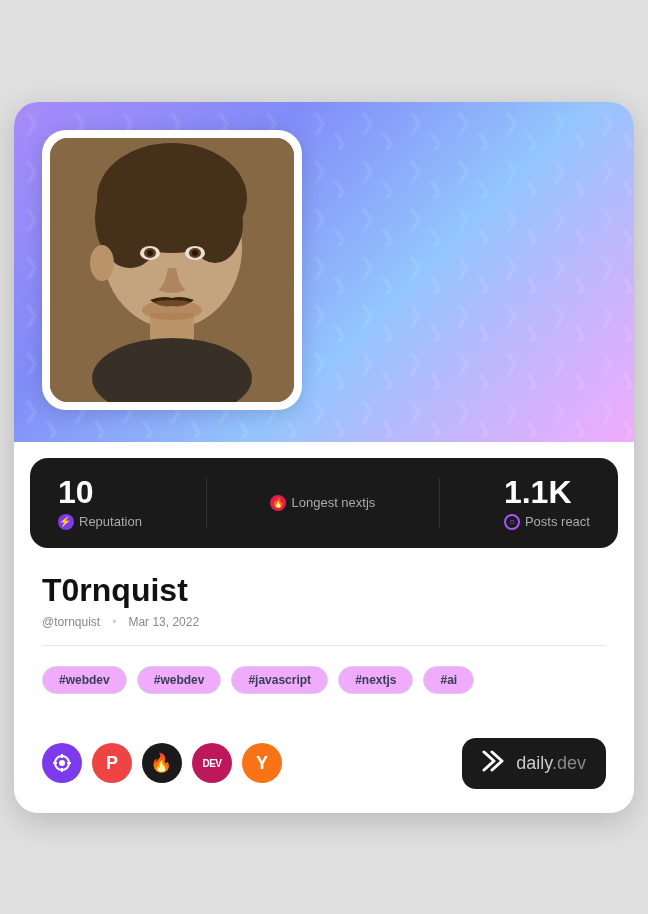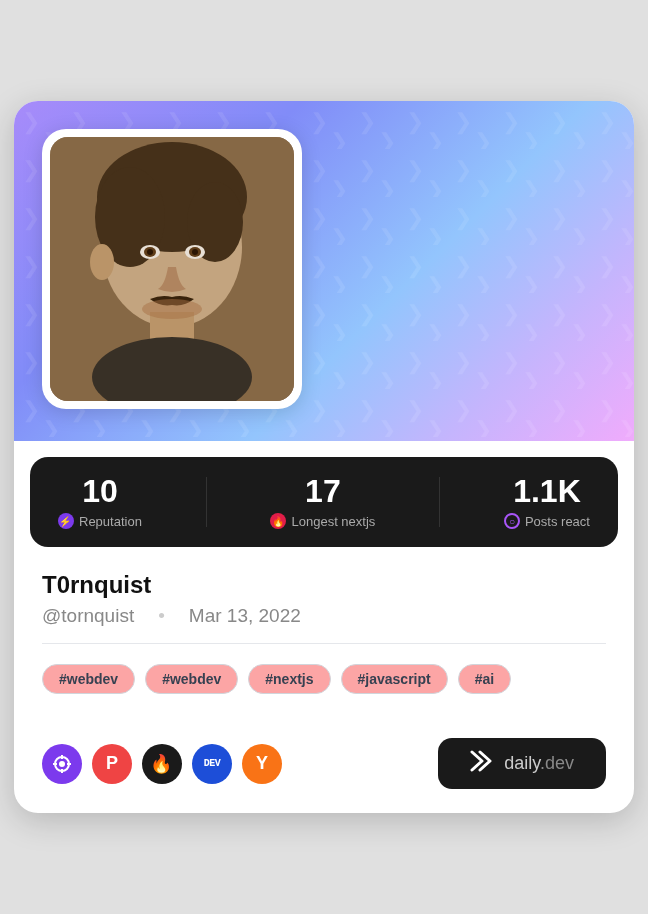--- a/index.html
+++ b/index.html
@@ -52,21 +52,20 @@
       margin: 16px 16px 0 16px;
       padding: 18px 28px;
       display: flex;
       align-items: center;
       justify-content: space-between;
     }
     .stat-item {
       display: flex;
       flex-direction: column;
       gap: 6px;
-      align-items: center;
     }
     .stat-value {
       color: #fff;
       font-size: 32px;
       font-weight: 800;
       line-height: 1;
     }
     .stat-label {
       display: flex;
       align-items: center;
@@ -90,55 +89,55 @@
     .icon-posts { background: transparent; border: 2px solid #a855f7; color: #a855f7; }
     .stat-divider {
       width: 1px;
       height: 50px;
       background: #333;
     }
     .card-body {
       padding: 24px 28px 20px 28px;
     }
     .user-name {
-      font-size: 24px;
+      font-size: 32px;
       font-weight: 800;
       color: #111;
       margin-bottom: 6px;
     }
     .user-meta {
-      font-size: 19px;
+      font-size: 12px;
       color: #888;
       margin-bottom: 16px;
       display: flex;
       align-items: center;
-      gap: 24px;
+      gap: 12px;
     }
     .user-handle { color: #888; }
     .meta-dot { color: #ccc; }
     .meta-date { color: #888; text-align: center; }
     .divider {
       border: none;
       border-top: 1px solid #e5e7eb;
       margin-bottom: 20px;
     }
     .tags {
       display: flex;
       flex-wrap: wrap;
       gap: 10px;
       margin-bottom: 24px;
     }
     .tag {
       border: 1.5px solid #d1d5db;
       border-radius: 20px;
       padding: 6px 16px;
-      font-size: 14px;
+      font-size: 12px;
       font-weight: 600;
       color: #374151;
-      background: #fca5a5;
+      background: #f0abfc;
       text-align: right;
     }
     .card-footer {
       padding: 0 28px 24px 28px;
       display: flex;
       align-items: center;
       justify-content: space-between;
     }
     .source-icons {
       display: flex;
@@ -153,26 +152,26 @@
       align-items: center;
       justify-content: center;
       font-size: 16px;
       font-weight: 700;
       color: #fff;
       flex-shrink: 0;
     }
     .src-crosshair { background: #7c3aed; }
     .src-product { background: #ef4444; }
     .src-flame { background: #1a1a1a; }
-    .src-dev { background: #1d4ed8; font-family: Liberation Mono, monospace; }
+    .src-dev { background: #be185d; }
     .src-y { background: #f97316; }
     .brand-badge {
       background: #1a1a1a;
       border-radius: 14px;
-      padding: 12px 32px;
+      padding: 12px 20px;
       display: flex;
       align-items: center;
       gap: 8px;
     }
     .brand-logo {
       display: flex;
       align-items: center;
       gap: 6px;
     }
     .brand-chevron {
@@ -259,21 +258,20 @@
   <div class="stats-bar">
     <div class="stat-item">
       <span class="stat-value">10</span>
       <div class="stat-label">
         <span class="stat-icon icon-reputation">⚡</span>
         <span>Reputation</span>
       </div>
     </div>
     <div class="stat-divider"></div>
     <div class="stat-item">
-      <span class="stat-value">17</span>
       <div class="stat-label">
         <span class="stat-icon icon-streak">🔥</span>
         <span>Longest nextjs</span>
       </div>
     </div>
     <div class="stat-divider"></div>
     <div class="stat-item">
       <span class="stat-value">1.1K</span>
       <div class="stat-label">
         <span class="stat-icon icon-posts">○</span>
@@ -287,22 +285,22 @@
     <div class="user-meta">
       <span class="user-handle">@tornquist</span>
       <span class="meta-dot">•</span>
       <span class="meta-date">Mar 13, 2022</span>
     </div>
     <hr class="divider">
     <div class="tags">
 
     <span class="tag">#webdev</span>
         <span class="tag">#webdev</span>
+        <span class="tag">#javascript</span>
         <span class="tag">#nextjs</span>
-        <span class="tag">#javascript</span>
         <span class="tag">#ai</span>
       </div>
   </div>
 
   <div class="card-footer">
     <div class="source-icons">
       <div class="source-icon src-crosshair">
         <svg width="20" height="20" viewBox="0 0 20 20" fill="none">
           <circle cx="10" cy="10" r="7" stroke="white" stroke-width="2"></circle>
           <circle cx="10" cy="10" r="3" fill="white"></circle>

